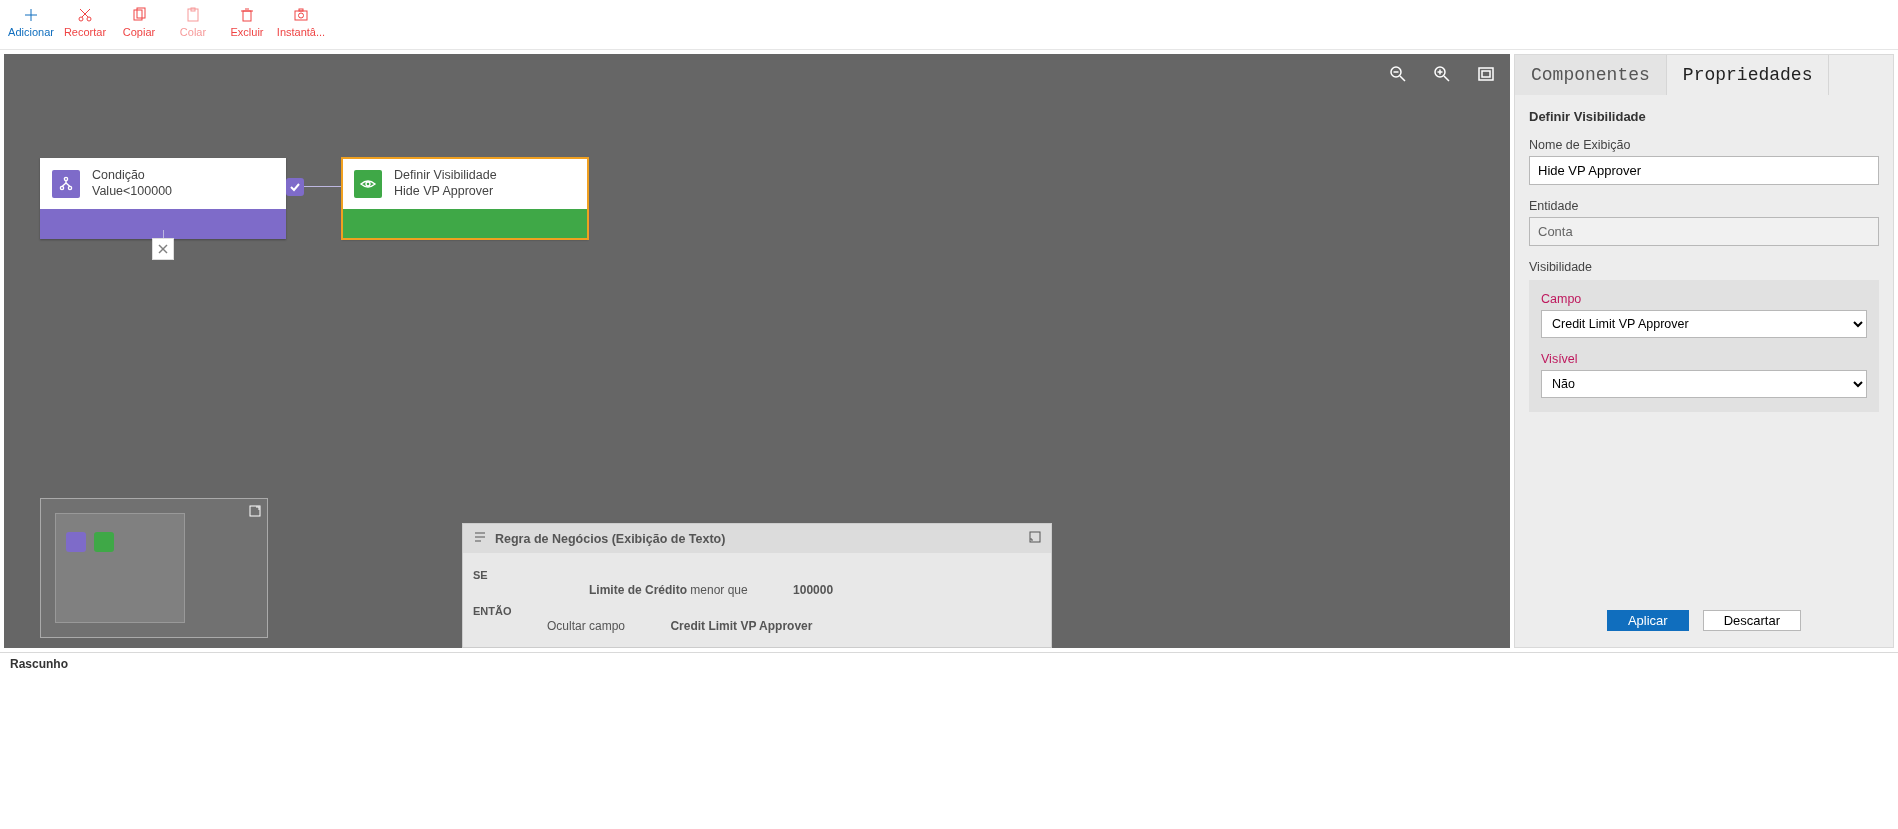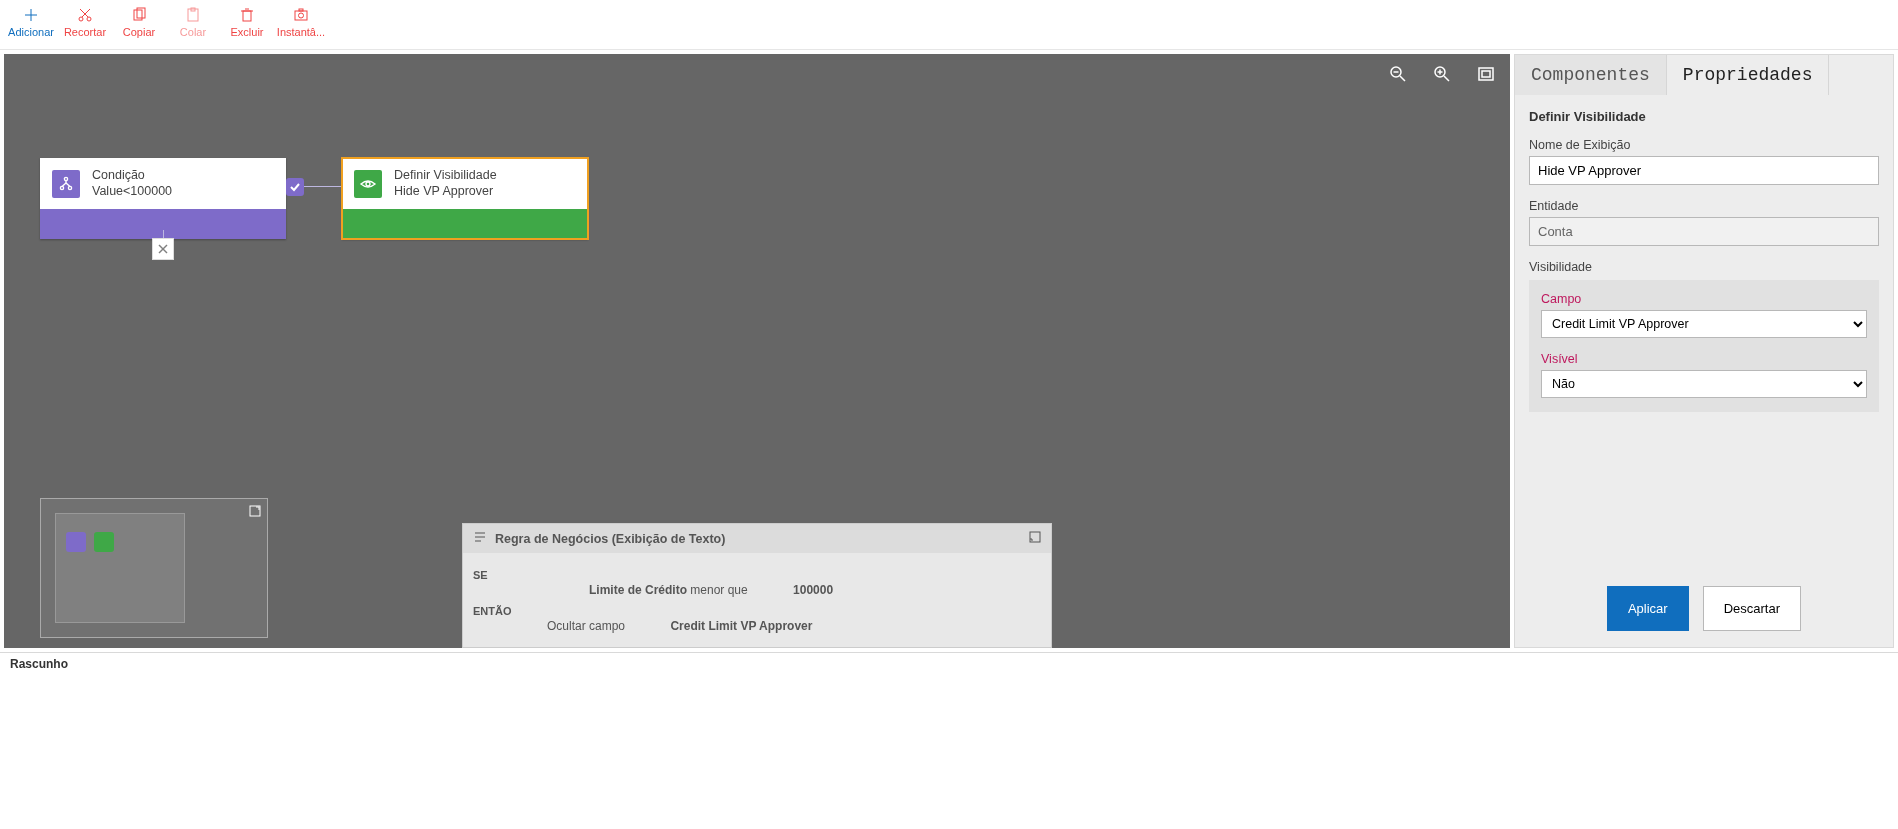--- a/index.html
+++ b/index.html
@@ -78,21 +78,21 @@
   .side-body { padding:14px 14px 0 14px; flex:1; overflow:auto; }
   .side-h { font-size:13px; font-weight:600; color:#333; margin-bottom:12px; }
   .fld-label { font-size:12.5px; color:#444; margin-top:14px; margin-bottom:4px; }
   .fld-label:first-of-type { margin-top:0; }
   .txt-input { width:100%; padding:6px 8px; font-size:13px; border:1px solid #b8b8b8; background:#fff; }
   .txt-input.ro { background:#f1f1f1; color:#666; }
   .sub-group { background:#e1e1e1; padding:12px 12px 14px 12px; margin-top:6px; }
   .sub-label { font-size:12.5px; color:#be185d; margin-bottom:4px; }
   select.sel { width:100%; padding:5px 6px; font-size:12.5px; border:1px solid #b8b8b8; background:#fff; }
   .side-foot { display:flex; justify-content:center; gap:14px; padding:14px 0 16px 0; }
-  .btn { padding:14px 20px; font-size:13px; border:1px solid #b8b8b8; background:#fff; cursor:pointer; }
+  .btn { padding:2px 20px; font-size:13px; border:1px solid #b8b8b8; background:#fff; cursor:pointer; }
   .btn.primary { background:#106ebe; border-color:#106ebe; color:#fff; }
 
   
   .status { padding:4px 10px; font-size:12px; font-weight:600; color:#333; border-top:1px solid #d9d9d9; }
 </style>
 </head>
 <body>
 
 <div class="toolbar">
   <div class="tool-btn">

